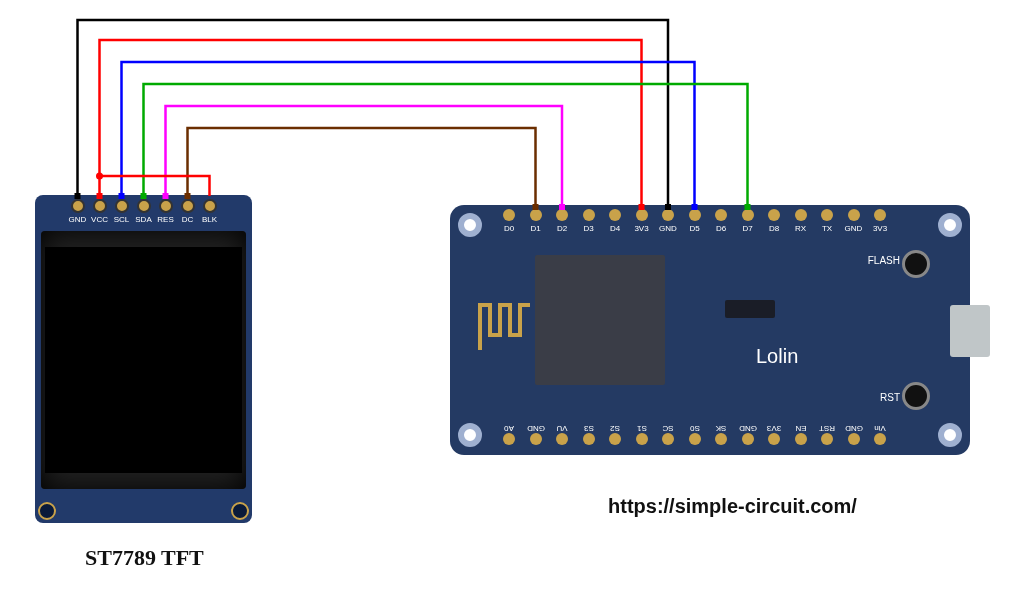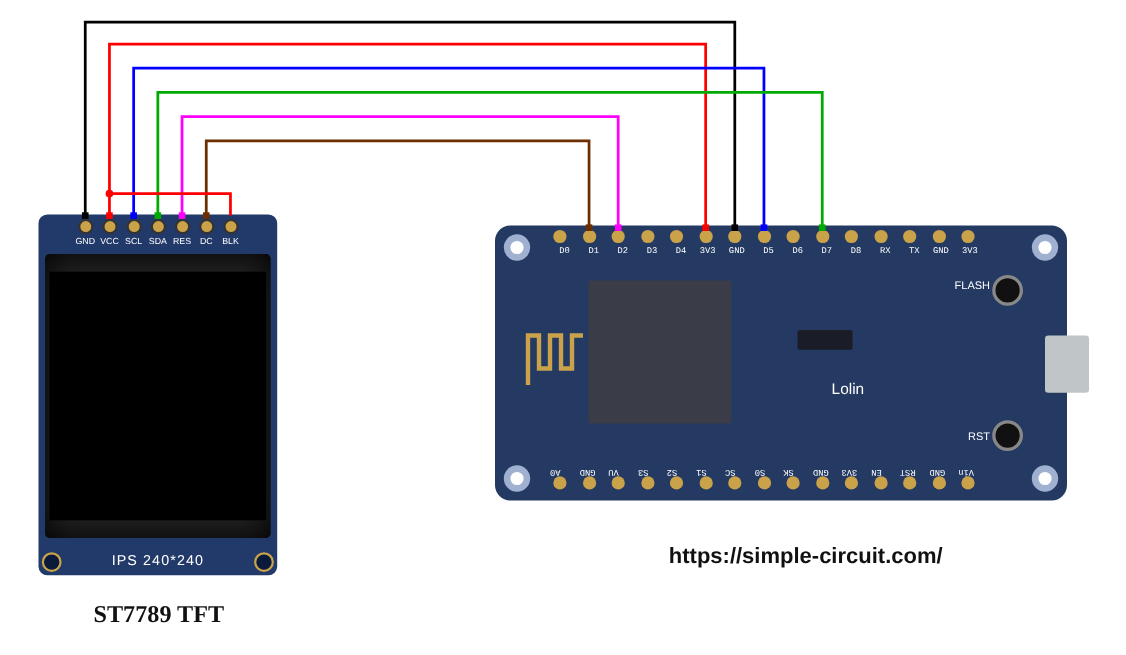--- a/index.html
+++ b/index.html
@@ -53,33 +53,33 @@
   .mcu {
     position: absolute;
     left: 450px; top: 205px;
     width: 520px;
     height: 250px;
     background: #243a63;
     border-radius: 14px;
   }
   .mcu-hole { position: absolute; width: 24px; height: 24px; border-radius: 50%; background: #fff; border: 6px solid #9fb0d0; box-sizing: border-box; }
   .mcu-pin-row { position: absolute; height: 30px; display:flex; gap: 8.5px; }
-  .mcu-pin { width: 18px; text-align: right; position: relative; font-family: Liberation Mono, monospace; }
+  .mcu-pin { width: 18px; text-align: center; position: relative; }
   .mcu-pin .pad { width: 12px; height: 12px; background: #c9a24a; border-radius: 50%; margin: 0 auto; }
   .mcu-pin .txt { font-size: 8px; color: #fff; margin-top: 3px; }
   .mcu-pin-row.bottom .txt { transform: rotate(180deg); }
   .mcu-chip { position: absolute; left: 85px; top: 50px; width: 130px; height: 130px; background: #3a3d47; border-radius: 2px; }
   .mcu-small-chip { position: absolute; left: 275px; top: 95px; width: 50px; height: 18px; background: #1a1d27; border-radius: 2px; }
   .mcu-ant { position: absolute; left: 25px; top: 90px; width: 55px; height: 60px; }
   .mcu-ant svg { width: 100%; height: 100%; }
   .mcu-usb { position: absolute; right: -20px; top: 100px; width: 40px; height: 52px; background: #c0c6c8; border-radius: 3px; }
   .mcu-btn { position: absolute; width: 22px; height: 22px; background: #111; border-radius: 50%; border: 3px solid #888; }
   .mcu-btn-label { position: absolute; font-size: 10px; color:#fff; }
   .mcu-title { position: absolute; color:#fff; font-size: 24px; left: 305px; top: 110px; }
-  .mcu-subtitle { position: absolute; color:#fff; font-size: 14px; left: 306px; top: 140px; }
+  .mcu-subtitle { position: absolute; color:#fff; font-size: 20px; left: 306px; top: 140px; }
 
   
   svg.wires { position: absolute; left:0; top:0; width: 1024px; height: 595px; pointer-events: none; }
 </style>
 </head>
 <body>
 
 <div class="tft-module">
   <div class="tft-hole" style="left:3px; bottom:3px;"></div>
   <div class="tft-hole" style="right:3px; bottom:3px;"></div>
@@ -88,21 +88,20 @@
     <div class="tft-pin"><div class="pad"></div><span>VCC</span></div>
     <div class="tft-pin"><div class="pad"></div><span>SCL</span></div>
     <div class="tft-pin"><div class="pad"></div><span>SDA</span></div>
     <div class="tft-pin"><div class="pad"></div><span>RES</span></div>
     <div class="tft-pin"><div class="pad"></div><span>DC</span></div>
     <div class="tft-pin"><div class="pad"></div><span>BLK</span></div>
   </div>
   <div class="tft-screen">
     <div class="tft-screen-inner"></div>
   </div>
-  <div class="tft-bottom-text">IPS 240*240</div>
 </div>
 
 <div class="mcu">
   <div class="mcu-hole" style="left:8px; top:8px;"></div>
   <div class="mcu-hole" style="right:8px; top:8px;"></div>
   <div class="mcu-hole" style="left:8px; bottom:8px;"></div>
   <div class="mcu-hole" style="right:8px; bottom:8px;"></div>
 
   <div class="mcu-ant">
     <svg viewBox="0 0 55 60">

